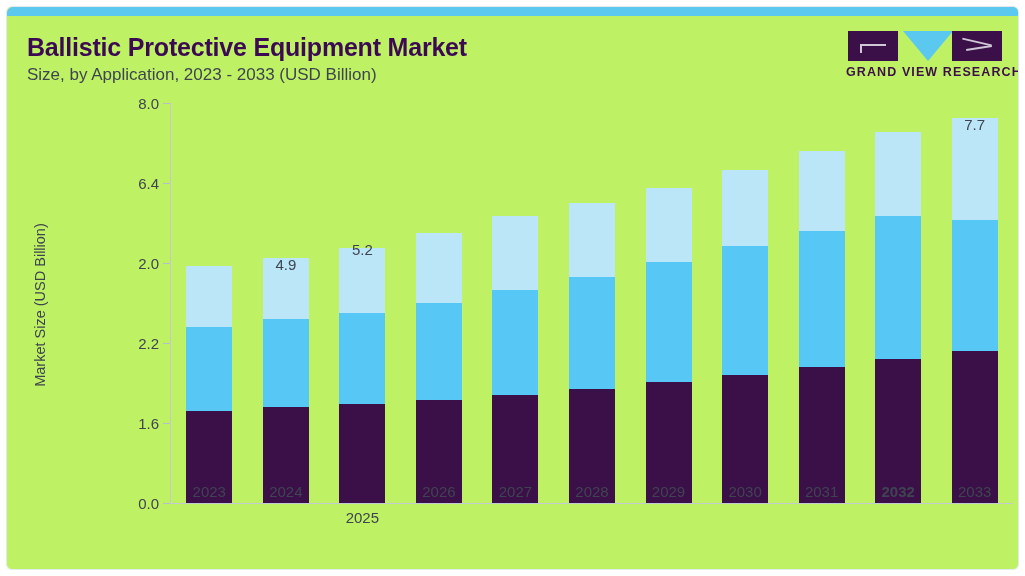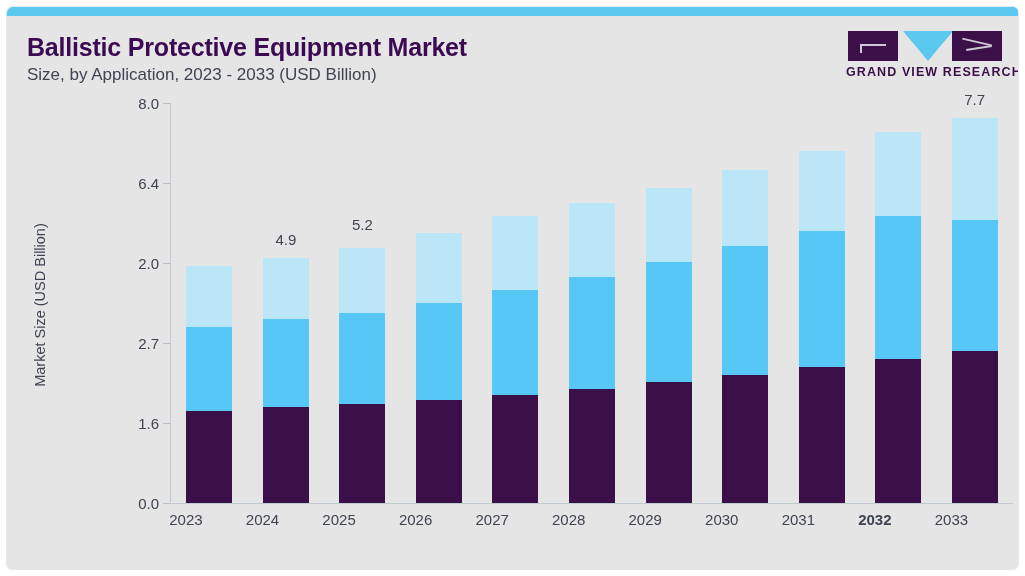--- a/index.html
+++ b/index.html
@@ -12,21 +12,21 @@
     position: relative;
     width: 1025px;
     height: 576px;
     background: #ffffff;
     overflow: hidden;
   }
   .card {
     position: absolute;
     left: 6px; top: 6px;
     width: 1013px; height: 564px;
-    background: #e5e5e5;
+    background: #bef264;
     border-radius: 6px;
     border: 1px solid #e3eaee;
     overflow: hidden;
   }
   .topbar {
     position: absolute;
     left: 0; top: 0;
     width: 1013px; height: 9px;
     background: #5bc8f0;
     border-top-left-radius: 6px;
@@ -180,25 +180,27 @@
   .seg-head { background: #bbe6f8; }
   .seg-hard { background: #57c8f5; }
   .seg-soft { background: #3b1048; }
   .bar-value {
     position: absolute;
     width: 70px;
     left: -12px;
     text-align: center;
     font-size: 15px;
     color: #3f4451;
+    margin-top: 25px;
   }
   .x-tick {
     position: absolute;
-    top: 504px;
+    top: 476px;
     width: 80px;
+    text-align: center;
     font-size: 15px;
     color: #3f4451;
   }
   
   .legend {
     position: absolute;
     left: 0; top: 533px;
     width: 1013px;
     display: flex;
     justify-content: center;
@@ -240,21 +242,21 @@
       <div class="logo-text">GRAND VIEW RESEARCH</div>
     </div>
 
     <div class="plot">
       <div class="axis-label-y">Market Size (USD Billion)</div>
       <div id="y-ticks">
           <div class="y-tick" style="top: 496px;">0.0</div>
           <div class="y-tick-mark" style="top: 496px;"></div>
           <div class="y-tick" style="top: 416px;">1.6</div>
           <div class="y-tick-mark" style="top: 416px;"></div>
-          <div class="y-tick" style="top: 336px;">2.7</div>
+          <div class="y-tick" style="top: 336px;">2.2</div>
           <div class="y-tick-mark" style="top: 336px;"></div>
           <div class="y-tick" style="top: 256px;">2.0</div>
           <div class="y-tick-mark" style="top: 256px;"></div>
           <div class="y-tick" style="top: 176px;">6.4</div>
           <div class="y-tick-mark" style="top: 176px;"></div>
           <div class="y-tick" style="top: 96px;">8.0</div>
           <div class="y-tick-mark" style="top: 96px;"></div>
         </div>
       <div class="y-axis-line"></div>
       <div class="x-axis-line"></div>
@@ -314,21 +316,21 @@
           <div class="bar-group" style="left: 780.727px;">
             <div class="seg seg-head" style="height: 101.5px;"></div>
             <div class="seg seg-hard" style="height: 131px;"></div>
             <div class="seg seg-soft" style="height: 152.5px;"></div>
           </div>
           <div class="bar-value" style="left: 768.727px; top: -12px;">7.7</div>
         </div>
       <div id="x-ticks">
           <div class="x-tick" style="left: 162.273px;">2023</div>
           <div class="x-tick" style="left: 238.818px;">2024</div>
-          <div class="x-tick" style="left: 315.364px;">2025</div>
+          <div class="x-tick" style="left: 315.364px; margin-top: 26px;">2025</div>
           <div class="x-tick" style="left: 391.909px;">2026</div>
           <div class="x-tick" style="left: 468.455px;">2027</div>
           <div class="x-tick" style="left: 545px;">2028</div>
           <div class="x-tick" style="left: 621.545px;">2029</div>
           <div class="x-tick" style="left: 698.091px;">2030</div>
           <div class="x-tick" style="left: 774.636px;">2031</div>
           <div class="x-tick" style="left: 851.182px; font-weight: bold;">2032</div>
           <div class="x-tick" style="left: 927.727px;">2033</div>
         </div>
     </div>

